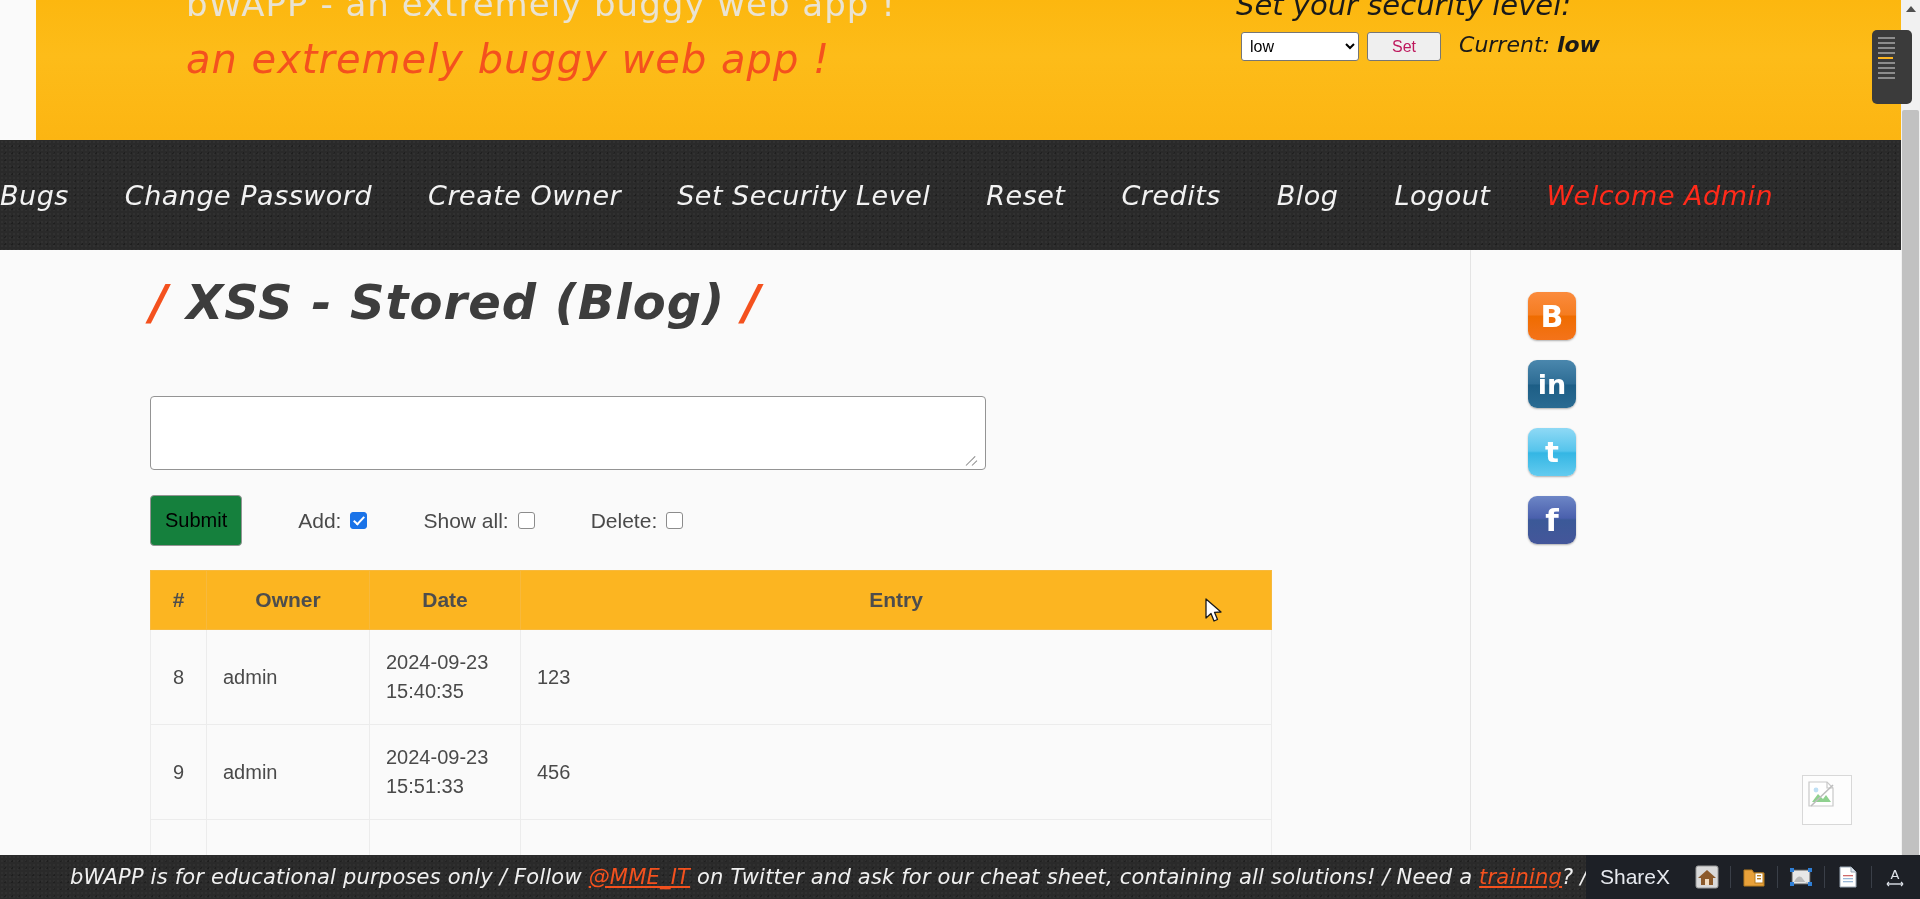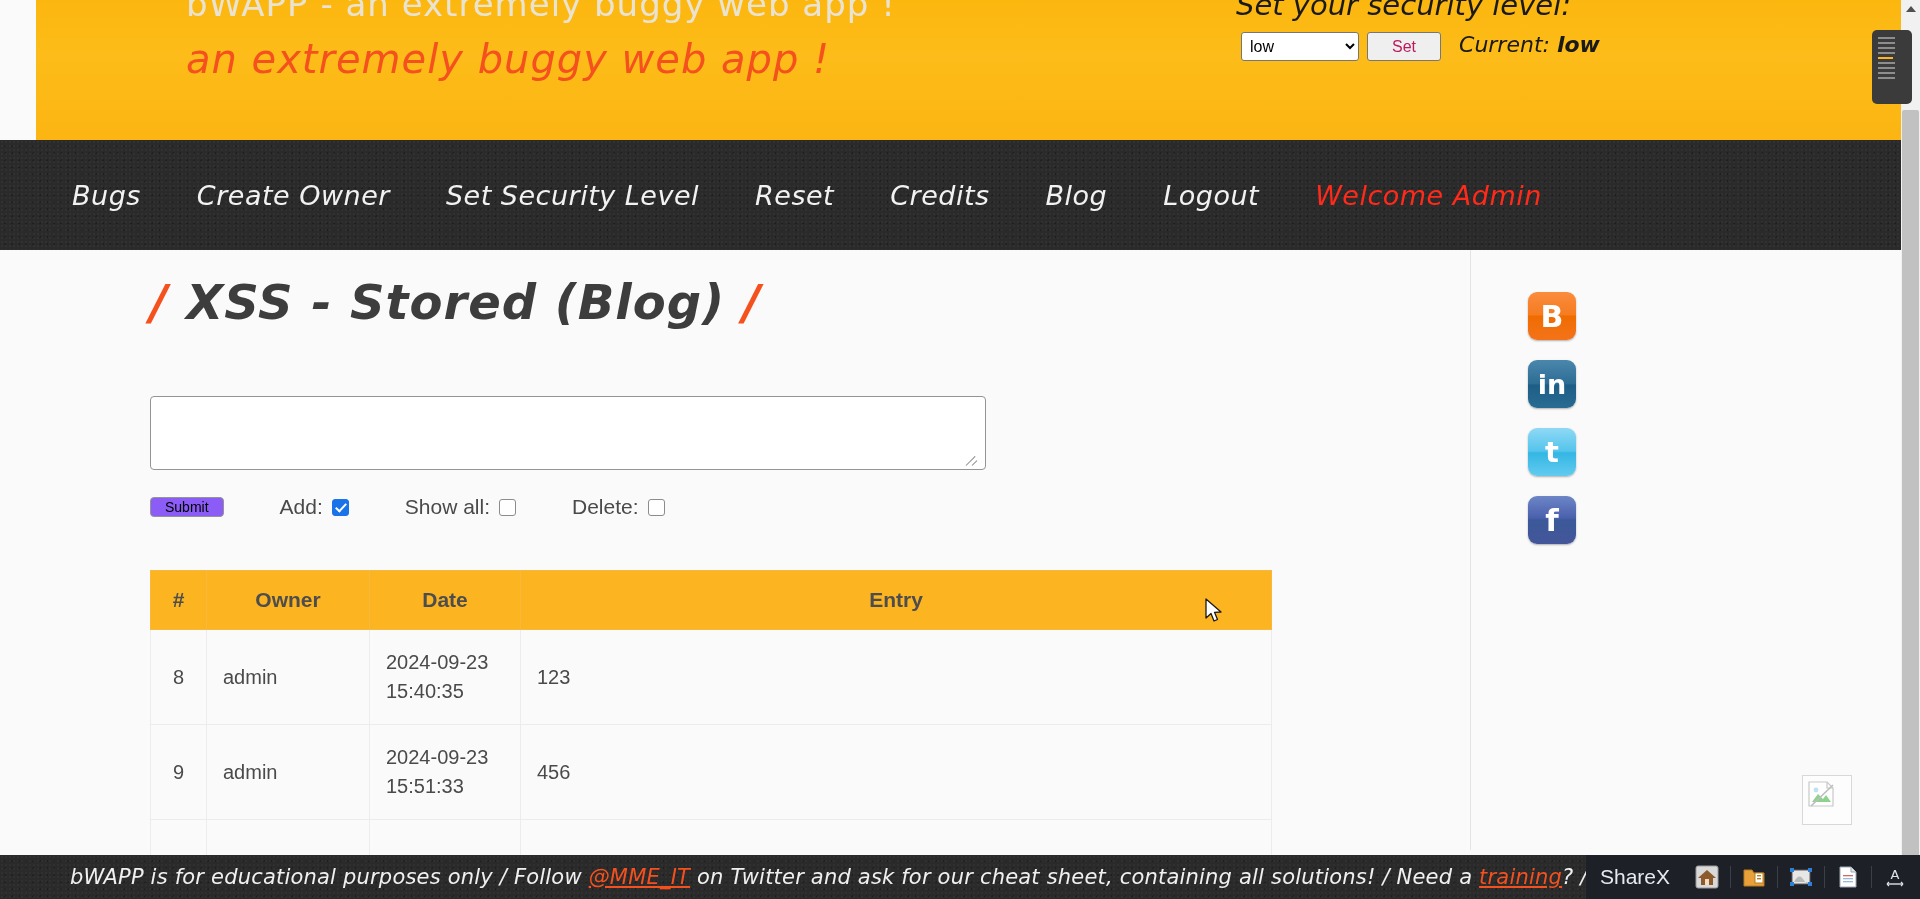--- a/index.html
+++ b/index.html
@@ -117,21 +117,20 @@
     width: 1901px;
     height: 110px;
     background: #2a2a2a;
     background-image:
       radial-gradient(rgba(255,255,255,.030) 1px, transparent 1px),
       radial-gradient(rgba(0,0,0,.25) 1px, transparent 1px);
     background-size: 4px 4px, 7px 7px;
     background-position: 0 0, 2px 3px;
     display: flex;
     align-items: center;
-    padding-left: 72px;
     text-align: right;
   }
   .nav-item {
     font-size: 27px;
     color: #f2f2f2;
     white-space: nowrap;
     margin-right: 56px;
     cursor: pointer;
     font-style: italic;
     letter-spacing: .5px;
@@ -203,26 +202,26 @@
   
   #controls {
     position: absolute;
     left: 150px; top: 245px;
     display: flex;
     align-items: center;
     white-space: nowrap;
   }
   #submit-button {
     font-family: "Liberation Sans", sans-serif;
-    font-size: 14px;
+    font-size: 20px;
     color: #000;
-    background: #8b5cf6;
+    background: #15803d;
     border: 1px solid #949494;
     border-radius: 4px;
-    padding: 1px 14px;
+    padding: 13px 14px;
     cursor: pointer;
   }
   .cb-group {
     display: flex;
     align-items: center;
     gap: 9px;
     margin-left: 56px;
   }
   .cb-label {
     font-family: "Liberation Sans", sans-serif;
@@ -457,20 +456,21 @@
           <option>medium</option>
           <option>high</option>
         </select>
         <button id="seclevel-set">Set</button>
         <span id="seclevel-current"><span>Current:</span> <b>low</b></span>
       </div>
     </div>
 
     <div id="nav">
       <span class="nav-item">Bugs</span>
+      <span class="nav-item">Change Password</span>
       <span class="nav-item">Create Owner</span>
       <span class="nav-item">Set Security Level</span>
       <span class="nav-item">Reset</span>
       <span class="nav-item">Credits</span>
       <span class="nav-item">Blog</span>
       <span class="nav-item">Logout</span>
       <span class="nav-item welcome">Welcome Admin</span>
     </div>
 
     <div id="main">

